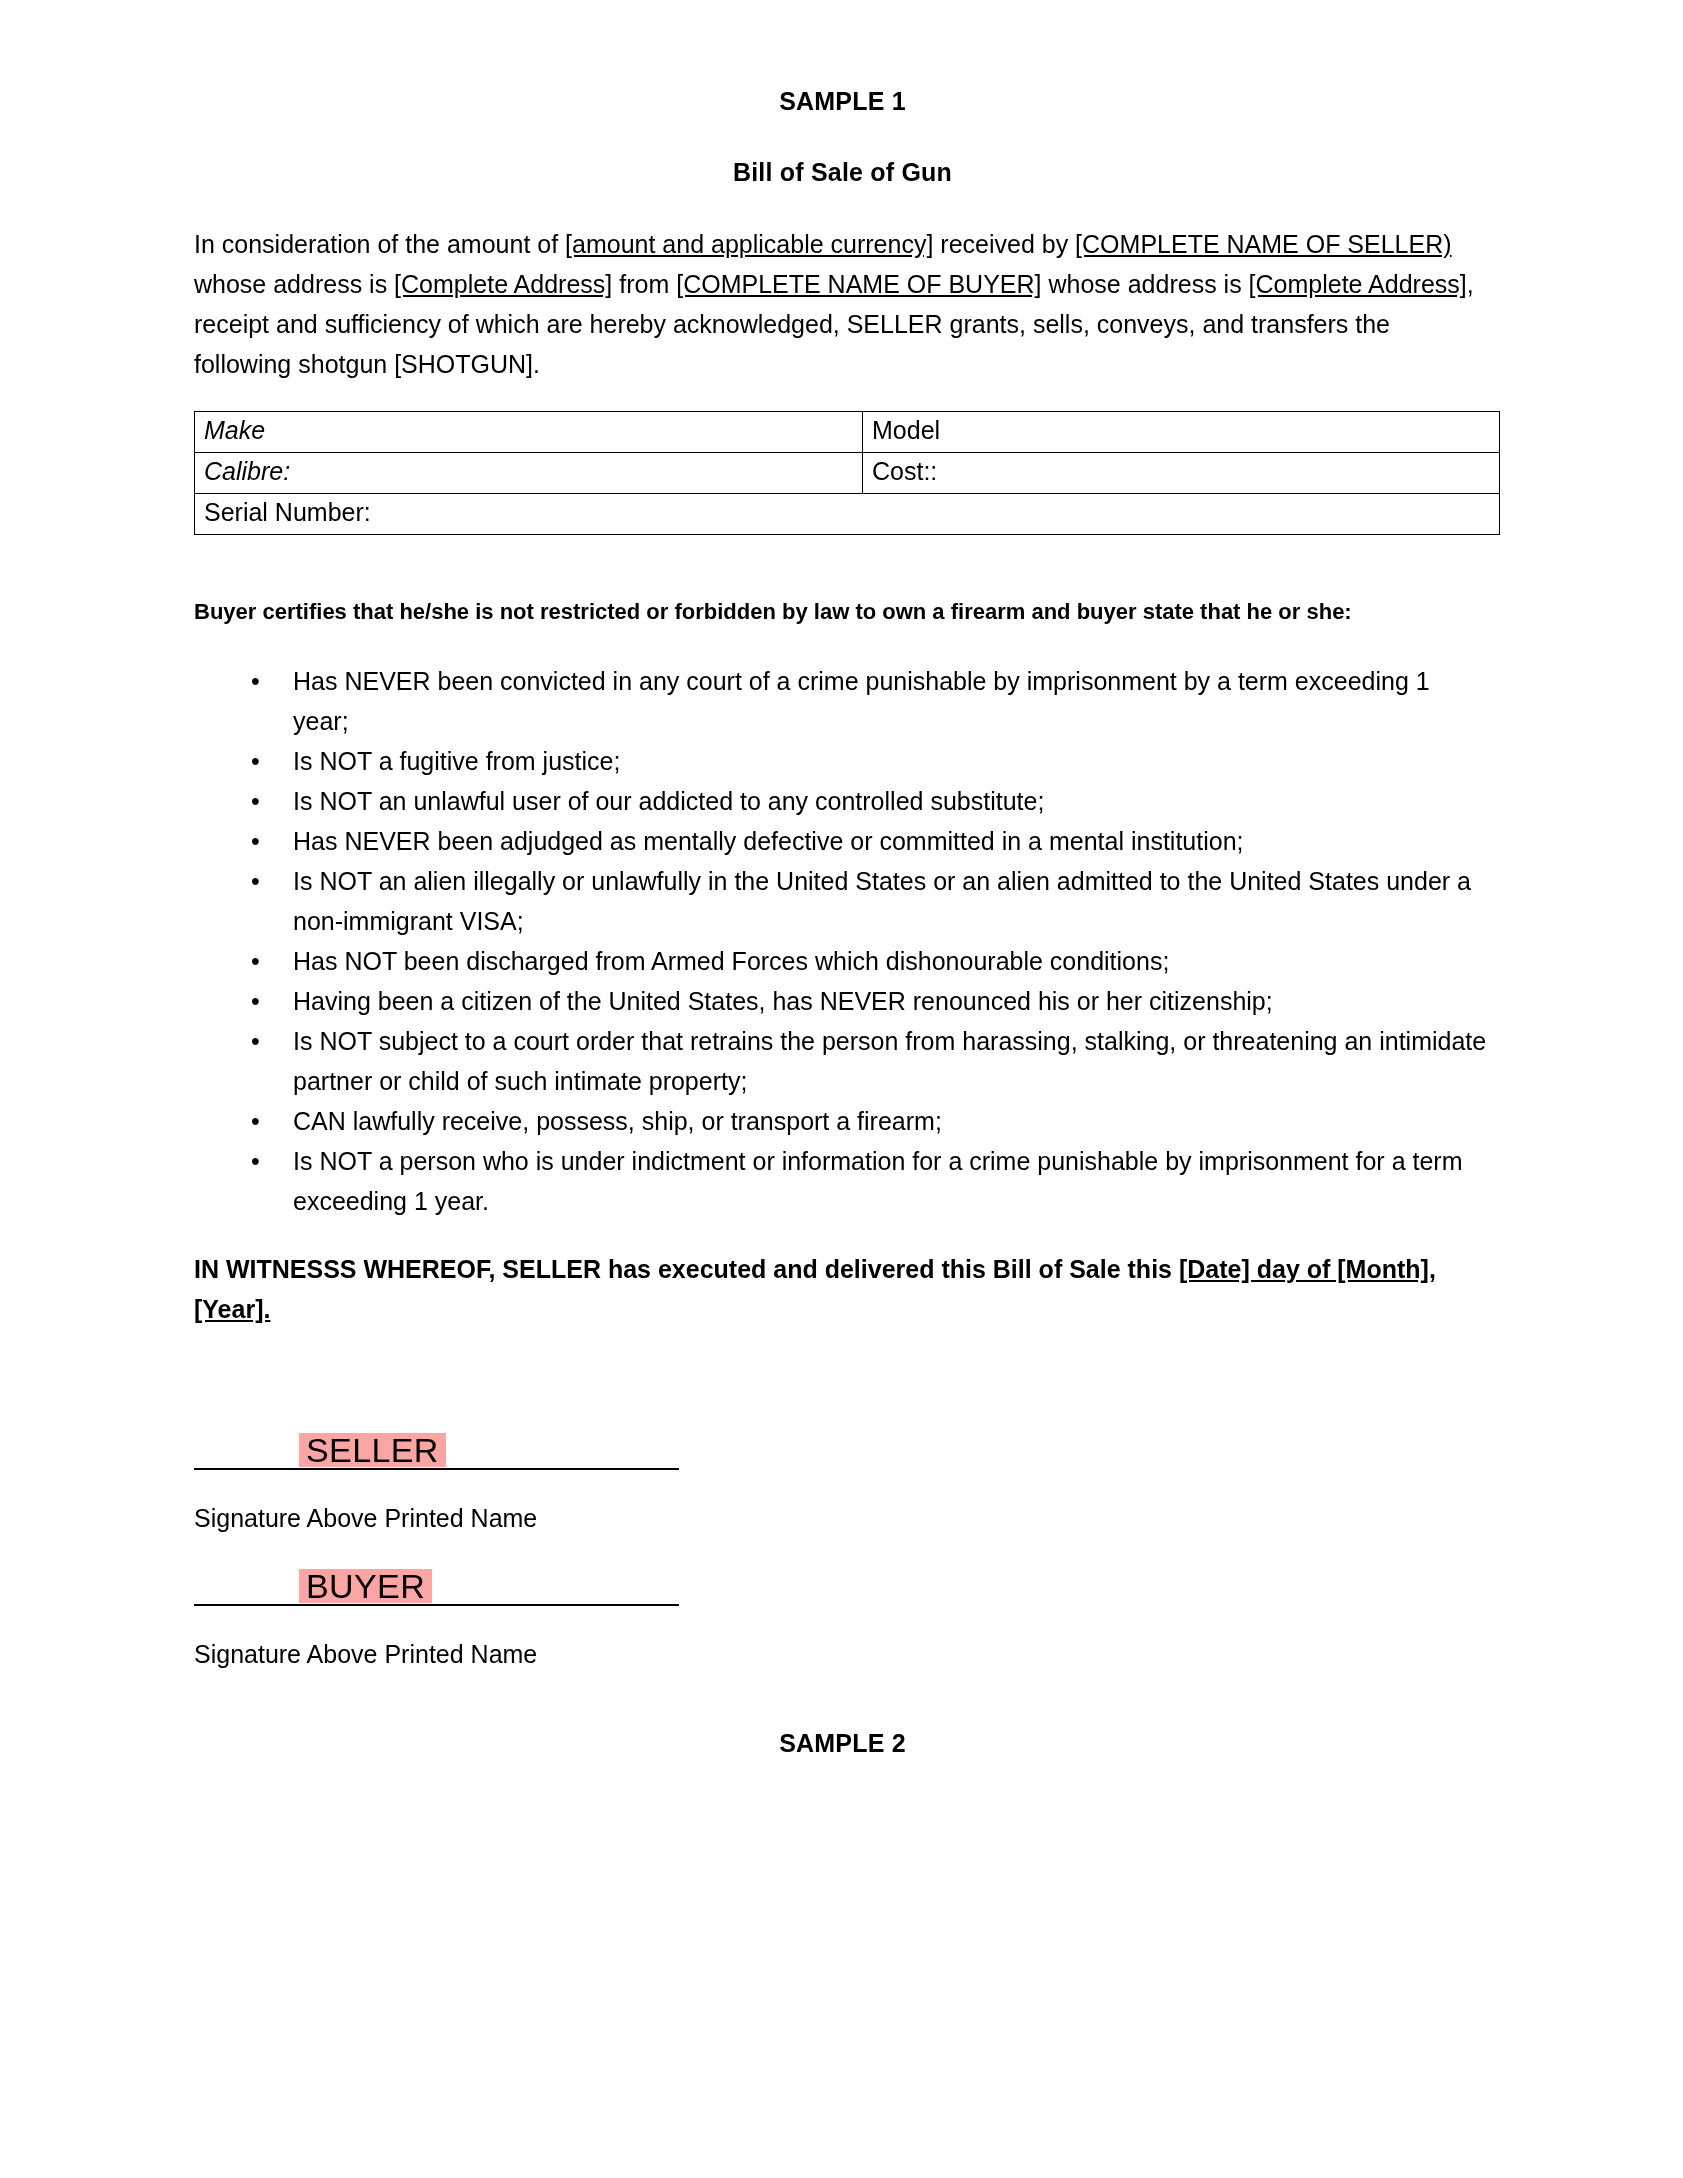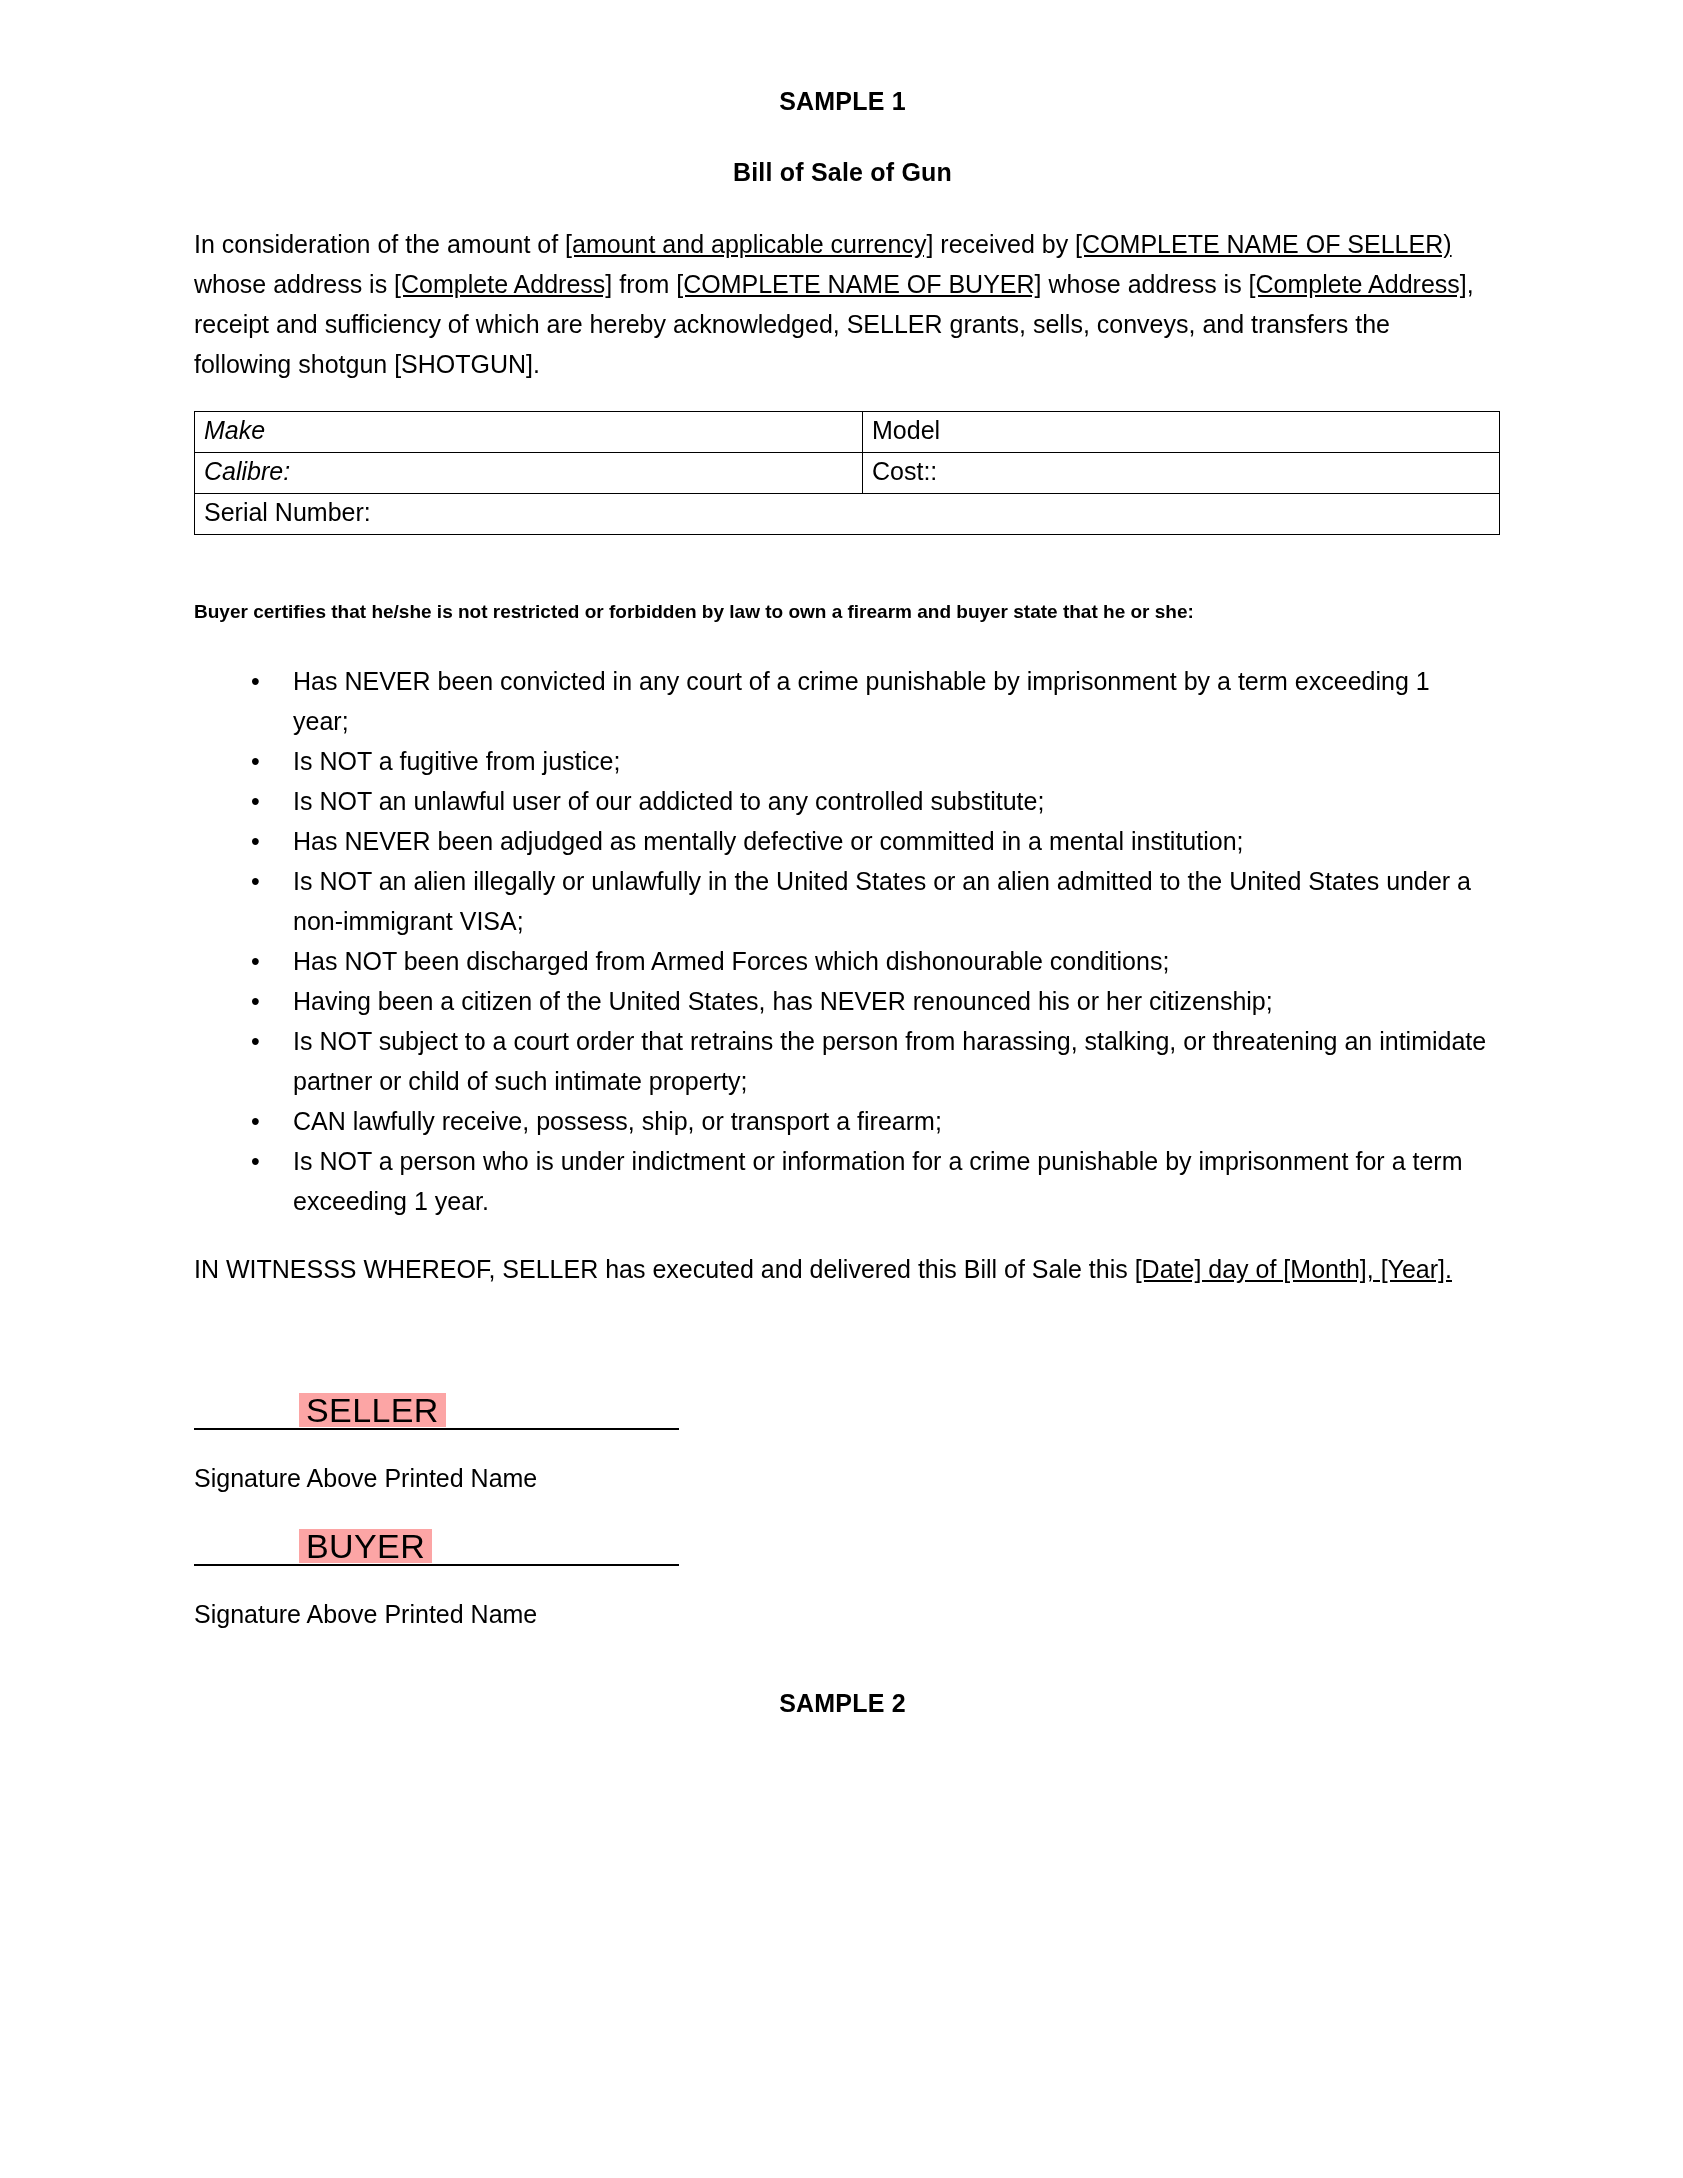--- a/index.html
+++ b/index.html
@@ -77,21 +77,21 @@
     padding: 4px 0 5px 9px;
     vertical-align: top;
     height: 31px;
   }
   .col-left  { width: 658px; font-style: italic; }
   .col-right { width: 627px; }
 
   
   .cert-heading {
     font-weight: bold;
-    font-size: 19px;
+    font-size: 22px;
     line-height: 40px;
     margin: 0;
     padding-top: 57px;
     width: 1228px;
   }
 
   
   .bullet-list {
     list-style: none;
     margin: 0;
@@ -113,20 +113,21 @@
     font-size: 25px;
     line-height: 40px;
   }
 
   
   .witness {
     font-size: 25px;
     line-height: 40px;
     margin: 0;
     padding-top: 28px;
+    font-weight: bold;
   }
 
   
   .sig-block {
     padding-top: 99px;
   }
   .sig-line {
     position: relative;
     height: 48px;
     width: 485px;

